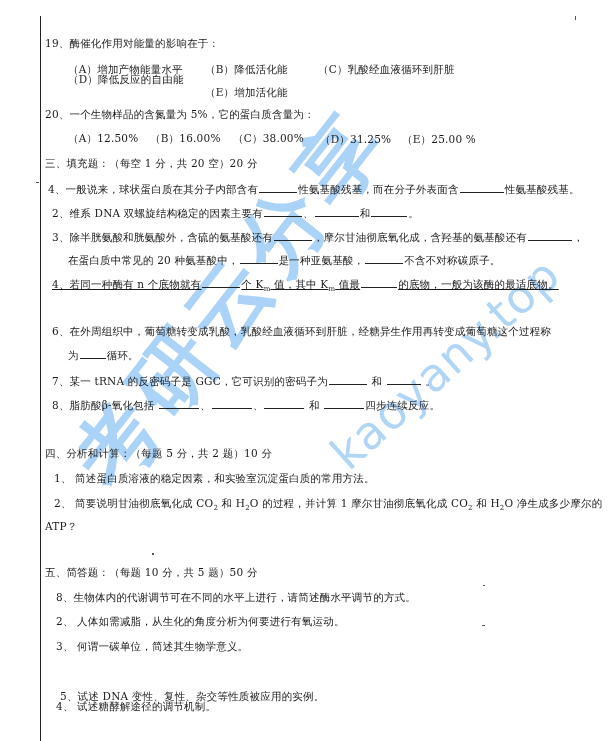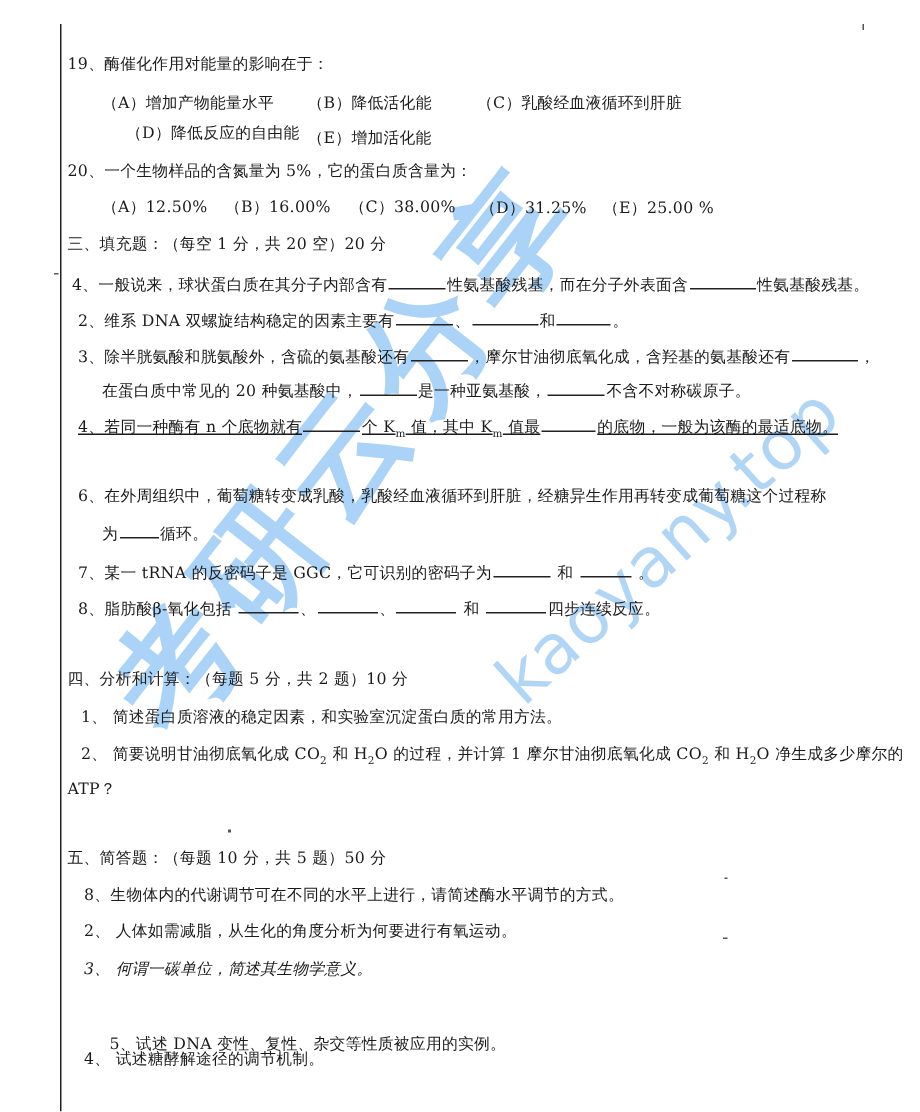--- a/index.html
+++ b/index.html
@@ -48,21 +48,21 @@
 <div class="page">
   <div class="margin-line"></div>
 
   <div class="wm-cn">考研云分享</div>
   <div class="wm-en">kaoyany.top</div>
 
   <div class="line" style="left:45px;top:36px;">19、酶催化作用对能量的影响在于：</div>
   <div class="line" style="left:68px;top:62px;">（A）增加产物能量水平</div>
   <div class="line" style="left:205px;top:62px;">（B）降低活化能</div>
   <div class="line" style="left:318px;top:62px;">（C）乳酸经血液循环到肝脏</div>
-  <div class="line" style="left:68px;top:82px;margin-left:16px;">（D）降低反应的自由能</div>
+  <div class="line" style="left:68px;top:72px;">（D）降低反应的自由能</div>
   <div class="line" style="left:205px;top:85px;">（E）增加活化能</div>
 
   <div class="line" style="left:45px;top:107px;">20、一个生物样品的含氮量为 5%，它的蛋白质含量为：</div>
   <div class="line" style="left:68px;top:131px;">（A）12.50%</div>
   <div class="line" style="left:150px;top:131px;">（B）16.00%</div>
   <div class="line" style="left:233px;top:131px;">（C）38.00%</div>
   <div class="line" style="left:320px;top:132px;">（D）31.25%</div>
   <div class="line" style="left:402px;top:132px;">（E）25.00 %</div>
 
   <div class="line" style="left:45px;top:156px;">三、填充题：（每空 1 分，共 20 空）20 分</div>
@@ -103,22 +103,22 @@
   <div class="line" style="left:45px;top:446px;">四、分析和计算：（每题 5 分，共 2 题）10 分</div>
   <div class="line" style="left:54px;top:471px;">1、 简述蛋白质溶液的稳定因素，和实验室沉淀蛋白质的常用方法。</div>
   <div class="line" style="left:54px;top:496px;">
     <span>2、 简要说明甘油彻底氧化成 CO</span><sub>2</sub><span> 和 H</span><sub>2</sub><span>O 的过程，并计算 1 摩尔甘油彻底氧化成 CO</span><sub>2</sub><span> 和 H</span><sub>2</sub><span>O 净生成多少摩尔的</span>
   </div>
   <div class="line" style="left:45px;top:519px;">ATP？</div>
 
   <div class="line" style="left:45px;top:565px;">五、简答题：（每题 10 分，共 5 题）50 分</div>
   <div class="line" style="left:56px;top:590px;">8、生物体内的代谢调节可在不同的水平上进行，请简述酶水平调节的方式。</div>
   <div class="line" style="left:56px;top:614px;">2、 人体如需减脂，从生化的角度分析为何要进行有氧运动。</div>
-  <div class="line" style="left:56px;top:639px;font-style:italic;">3、 何谓一碳单位，简述其生物学意义。</div>
+  <div class="line" style="left:56px;top:639px;">3、 何谓一碳单位，简述其生物学意义。</div>
   <div class="line" style="left:56px;top:664px;margin-top:35px;">4、 试述糖酵解途径的调节机制。</div>
-  <div class="line" style="left:73px;top:689px;">5、试述 DNA 变性、复性、杂交等性质被应用的实例。</div>
+  <div class="line" style="left:60px;top:689px;">5、试述 DNA 变性、复性、杂交等性质被应用的实例。</div>
 
   <div class="speck" style="left:575px;top:16px;width:1px;height:4px;"></div>
   <div class="speck" style="left:483px;top:585px;width:2px;height:1px;"></div>
   <div class="speck" style="left:482px;top:625px;width:3px;height:1px;"></div>
   <div class="speck" style="left:152px;top:553px;"></div>
   <div class="speck" style="left:36px;top:182px;width:3px;height:1px;"></div>
 </div>
 
 </body></html>

